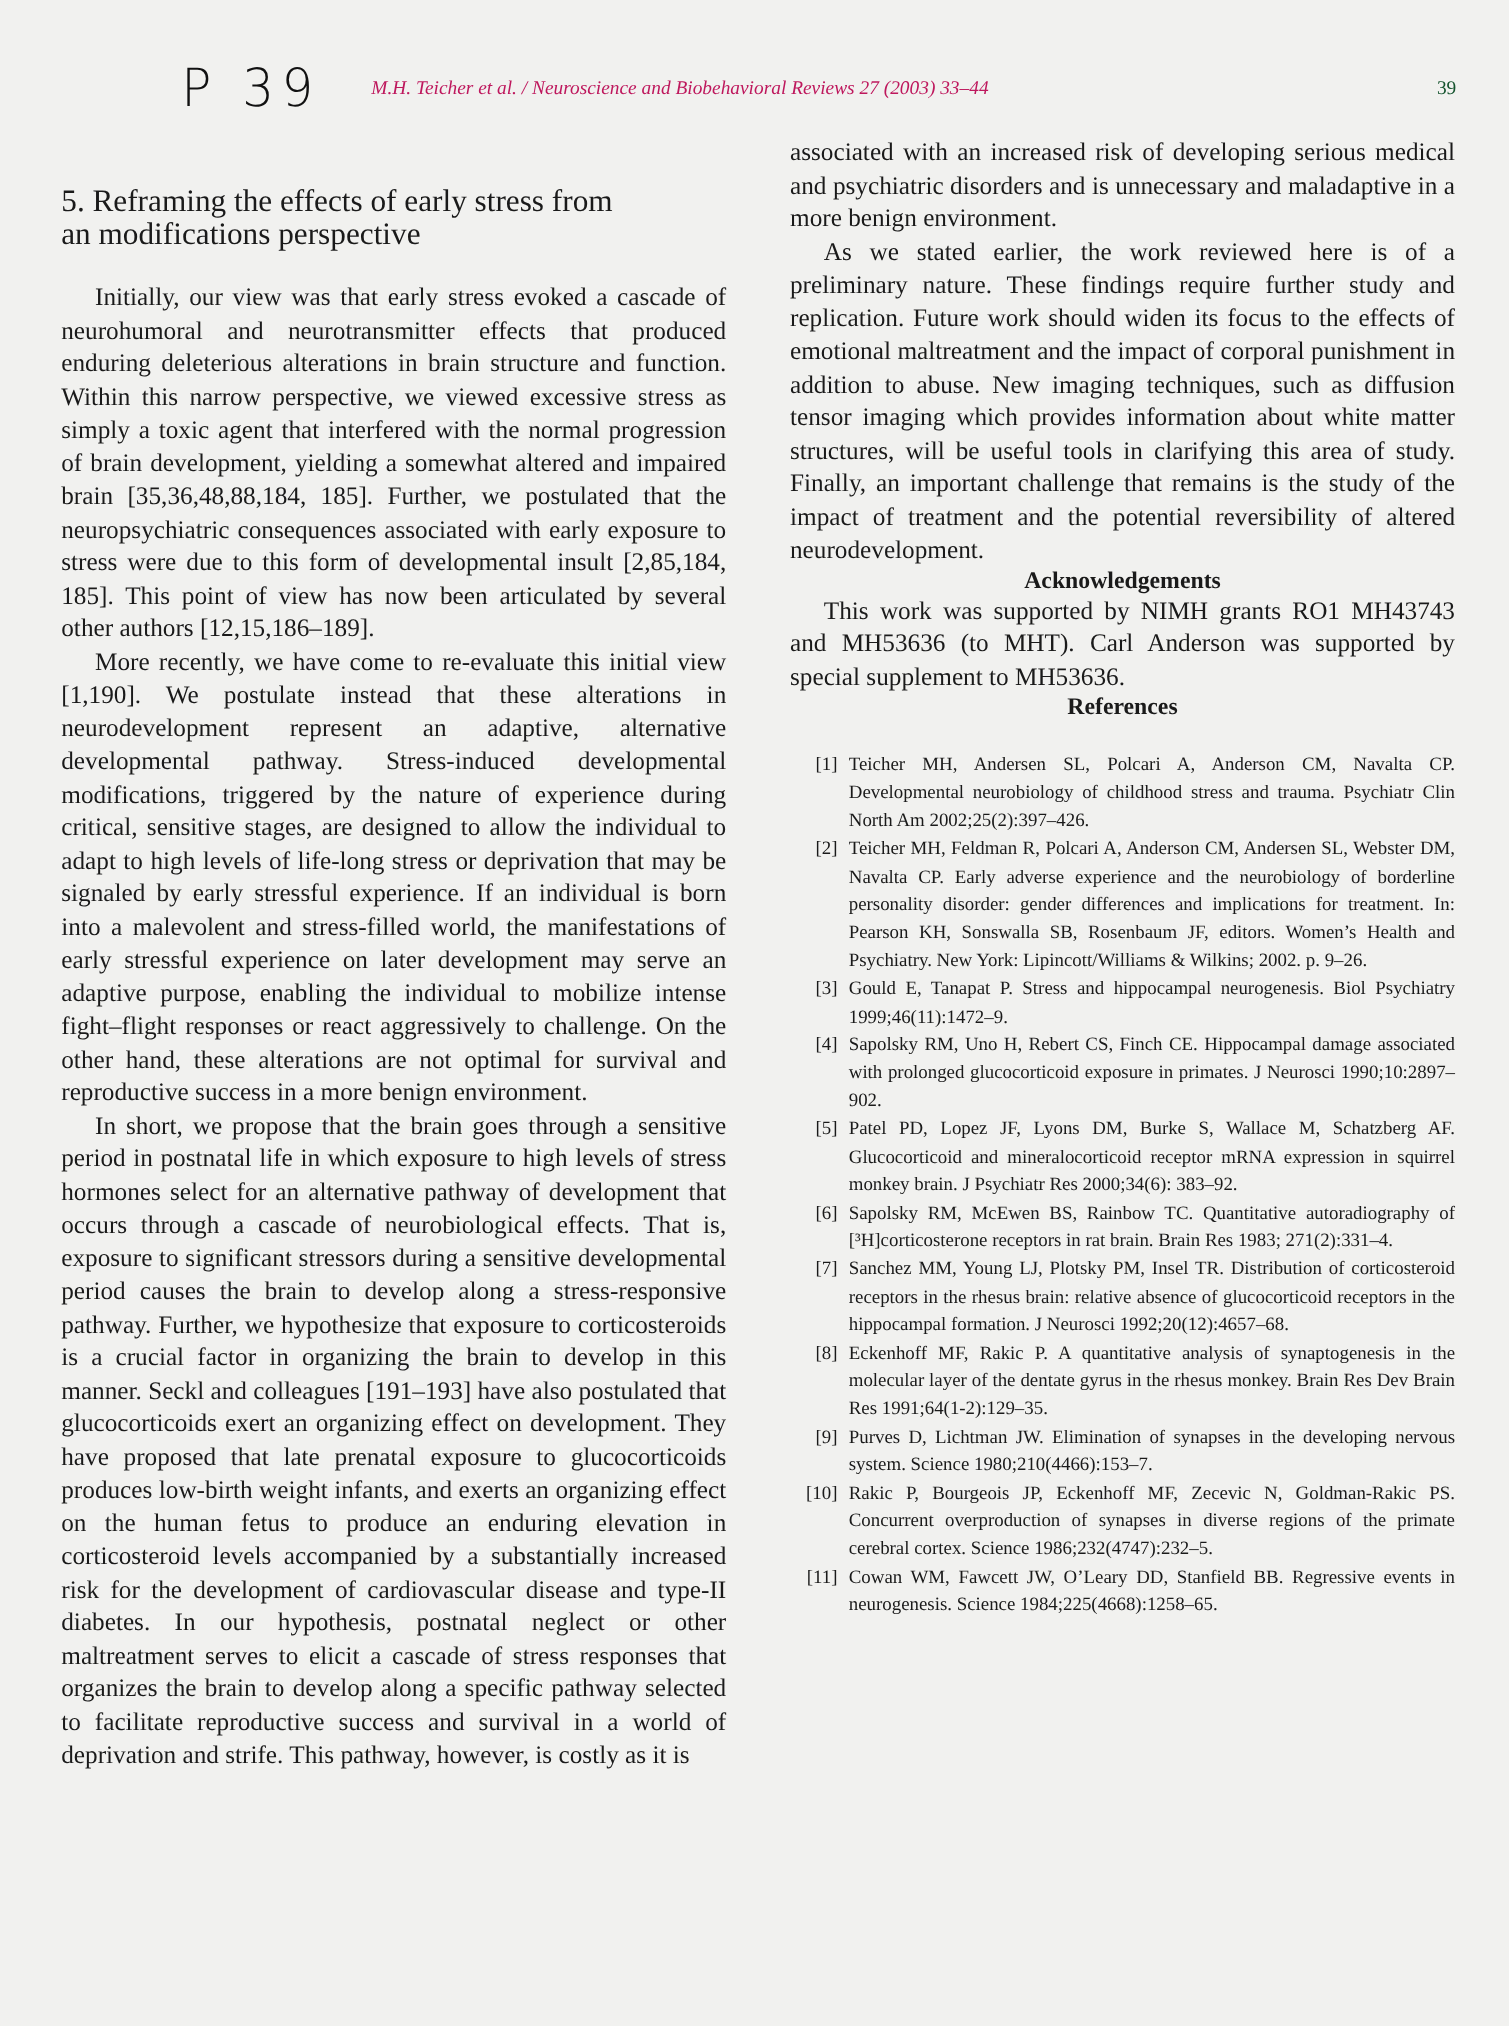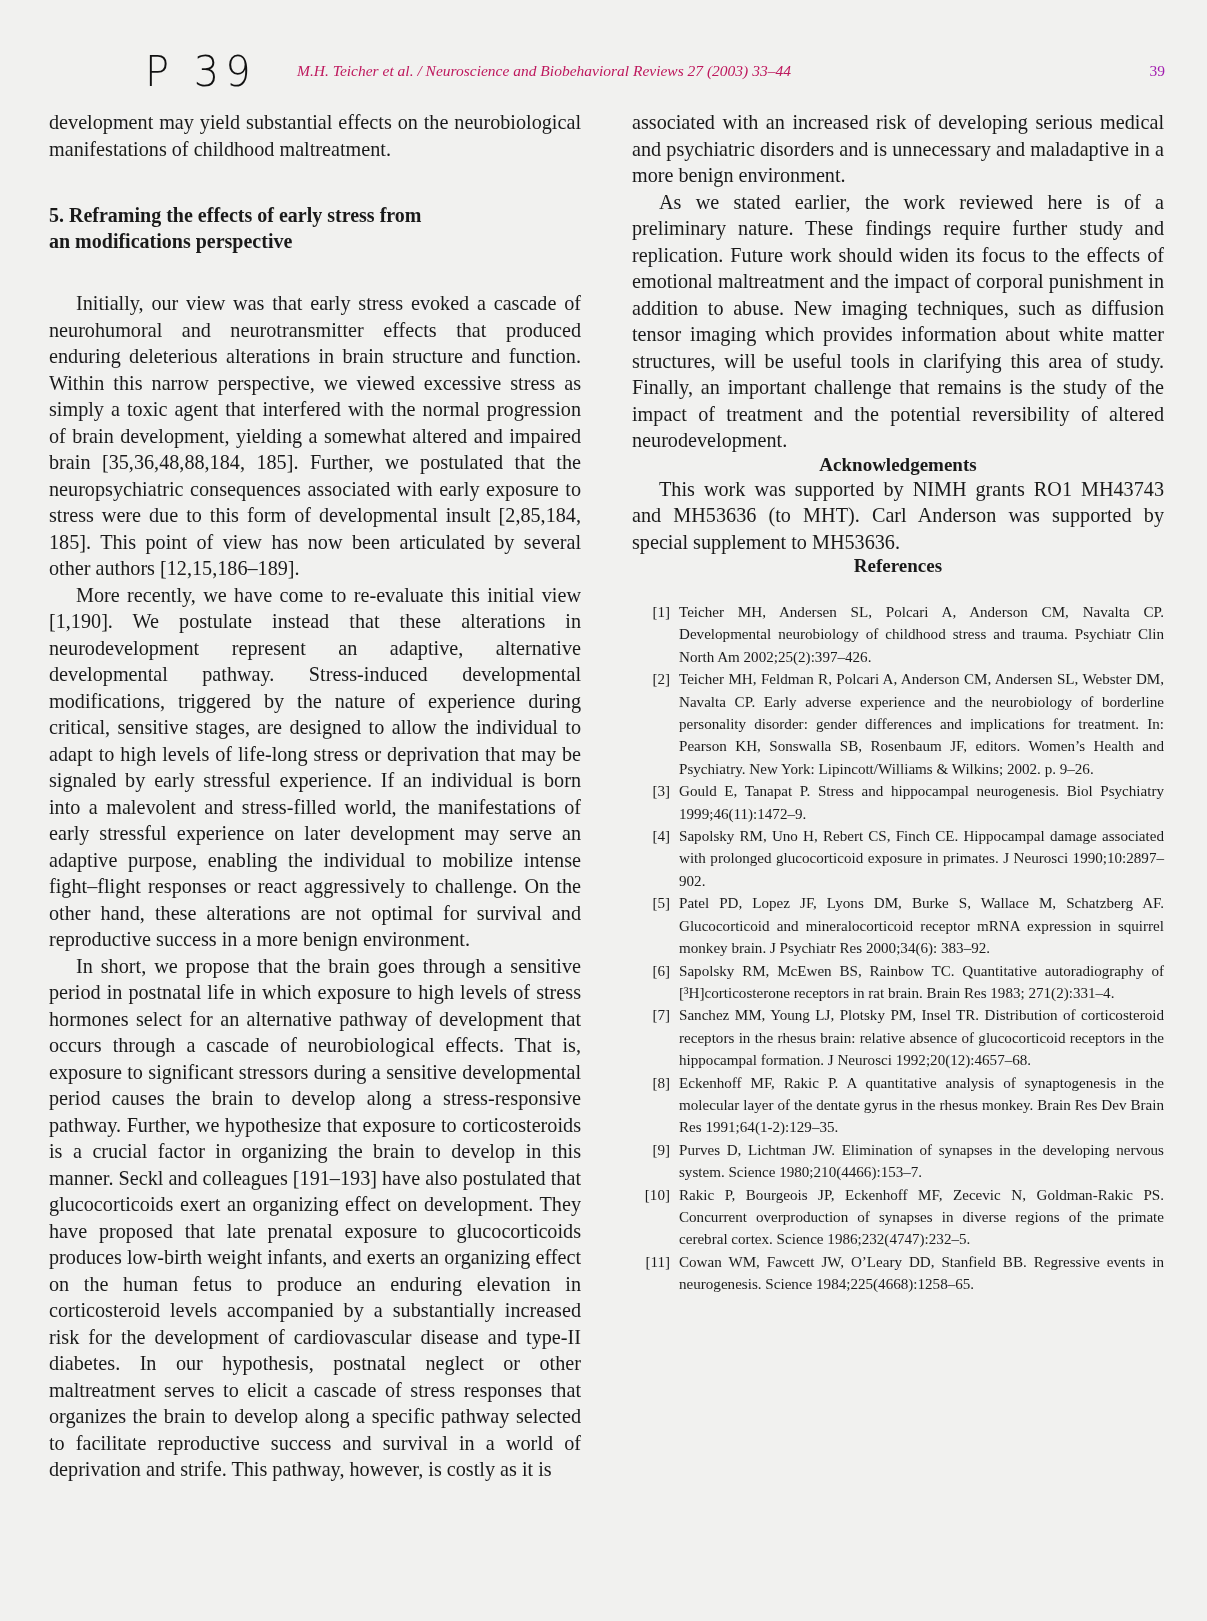--- a/index.html
+++ b/index.html
@@ -17,35 +17,35 @@
     font-size: 40px; font-weight: 300; letter-spacing: 6px;
     color: #111;
     transform: scaleY(1.05);
   }
   .running-head {
     position: absolute; left: 297px; top: 62px;
     font-style: italic; font-size: 15.5px; color: #be185d;
   }
   .page-num {
     position: absolute; right: 42px; top: 62px;
-    font-size: 15.5px; color: #a21caf;
+    font-size: 15.5px; color: #14532d;
   }
   .col {
     position: absolute; top: 109px; width: 532px;
   }
   .col-left { left: 49px; }
   .col-right { left: 632px; width: 532px; }
   p.body {
     margin: 0; font-size: 20.2px; line-height: 26.5px;
     text-align: justify; text-indent: 0;
   }
   p.body.indent { text-indent: 27px; }
   h2.section {
-    font-size: 20px; font-weight: bold; line-height: 26px;
-    margin: 40px 0 36px 0;
+    font-size: 25px; font-weight: normal; line-height: 26px;
+    margin: 40px 0 24px 0;
   }
   h3.sub {
     font-size: 19px; font-weight: bold; margin: 0;
   }
   .ack-head { margin-top: 56px; text-align: center; }
   .ack-text { margin-top: 26px; }
   .ref-head { margin-top: 57px; text-align: center; }
   ol.refs {
     list-style: none; margin: 24px 0 0 0; padding: 0;
   }
@@ -60,21 +60,20 @@
   ol.refs li .txt { flex: 1; text-align: justify; }
 </style>
 </head>
 <body>
 
 <div class="handwritten">P 39</div>
 <div class="running-head">M.H. Teicher et al. / Neuroscience and Biobehavioral Reviews 27 (2003) 33–44</div>
 <div class="page-num">39</div>
 
 <div class="col col-left">
-  <p class="body">development may yield substantial effects on the neurobiological manifestations of childhood maltreatment.</p>
   <h2 class="section">
     <span>5. Reframing the effects of early stress from</span><br>
     <span>an modifications perspective</span>
   </h2>
   <p class="body indent">Initially, our view was that early stress evoked a cascade of neurohumoral and neurotransmitter effects that produced enduring deleterious alterations in brain structure and function. Within this narrow perspective, we viewed excessive stress as simply a toxic agent that interfered with the normal progression of brain development, yielding a somewhat altered and impaired brain [35,36,48,88,184, 185]. Further, we postulated that the neuropsychiatric consequences associated with early exposure to stress were due to this form of developmental insult [2,85,184, 185]. This point of view has now been articulated by several other authors [12,15,186–189].</p>
   <p class="body indent">More recently, we have come to re-evaluate this initial view [1,190]. We postulate instead that these alterations in neurodevelopment represent an adaptive, alternative developmental pathway. Stress-induced developmental modifications, triggered by the nature of experience during critical, sensitive stages, are designed to allow the individual to adapt to high levels of life-long stress or deprivation that may be signaled by early stressful experience. If an individual is born into a malevolent and stress-filled world, the manifestations of early stressful experience on later development may serve an adaptive purpose, enabling the individual to mobilize intense fight–flight responses or react aggressively to challenge. On the other hand, these alterations are not optimal for survival and reproductive success in a more benign environment.</p>
   <p class="body indent">In short, we propose that the brain goes through a sensitive period in postnatal life in which exposure to high levels of stress hormones select for an alternative pathway of development that occurs through a cascade of neurobiological effects. That is, exposure to significant stressors during a sensitive developmental period causes the brain to develop along a stress-responsive pathway. Further, we hypothesize that exposure to corticosteroids is a crucial factor in organizing the brain to develop in this manner. Seckl and colleagues [191–193] have also postulated that glucocorticoids exert an organizing effect on development. They have proposed that late prenatal exposure to glucocorticoids produces low-birth weight infants, and exerts an organizing effect on the human fetus to produce an enduring elevation in corticosteroid levels accompanied by a substantially increased risk for the development of cardiovascular disease and type-II diabetes. In our hypothesis, postnatal neglect or other maltreatment serves to elicit a cascade of stress responses that organizes the brain to develop along a specific pathway selected to facilitate reproductive success and survival in a world of deprivation and strife. This pathway, however, is costly as it is</p>
 </div>
 
 <div class="col col-right">

